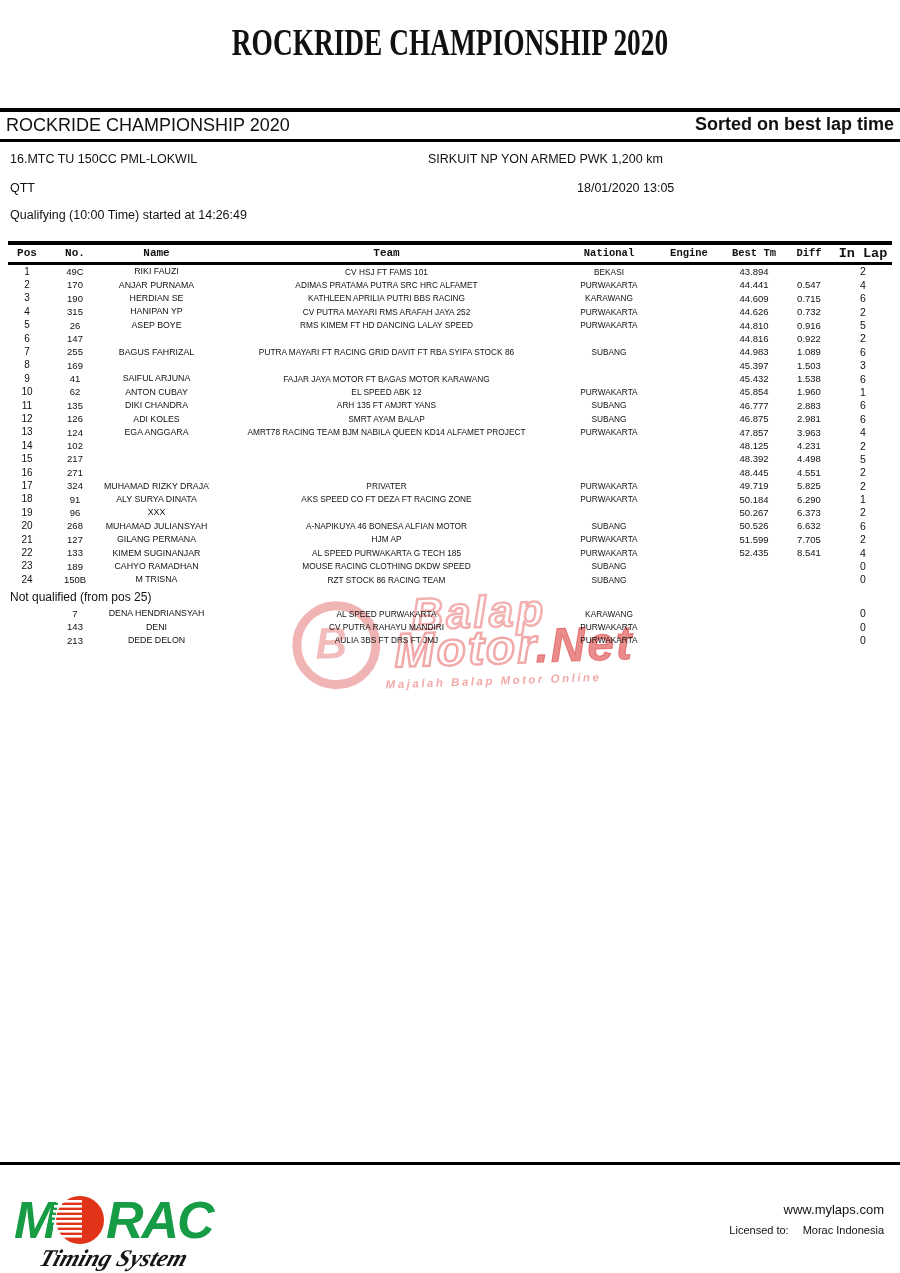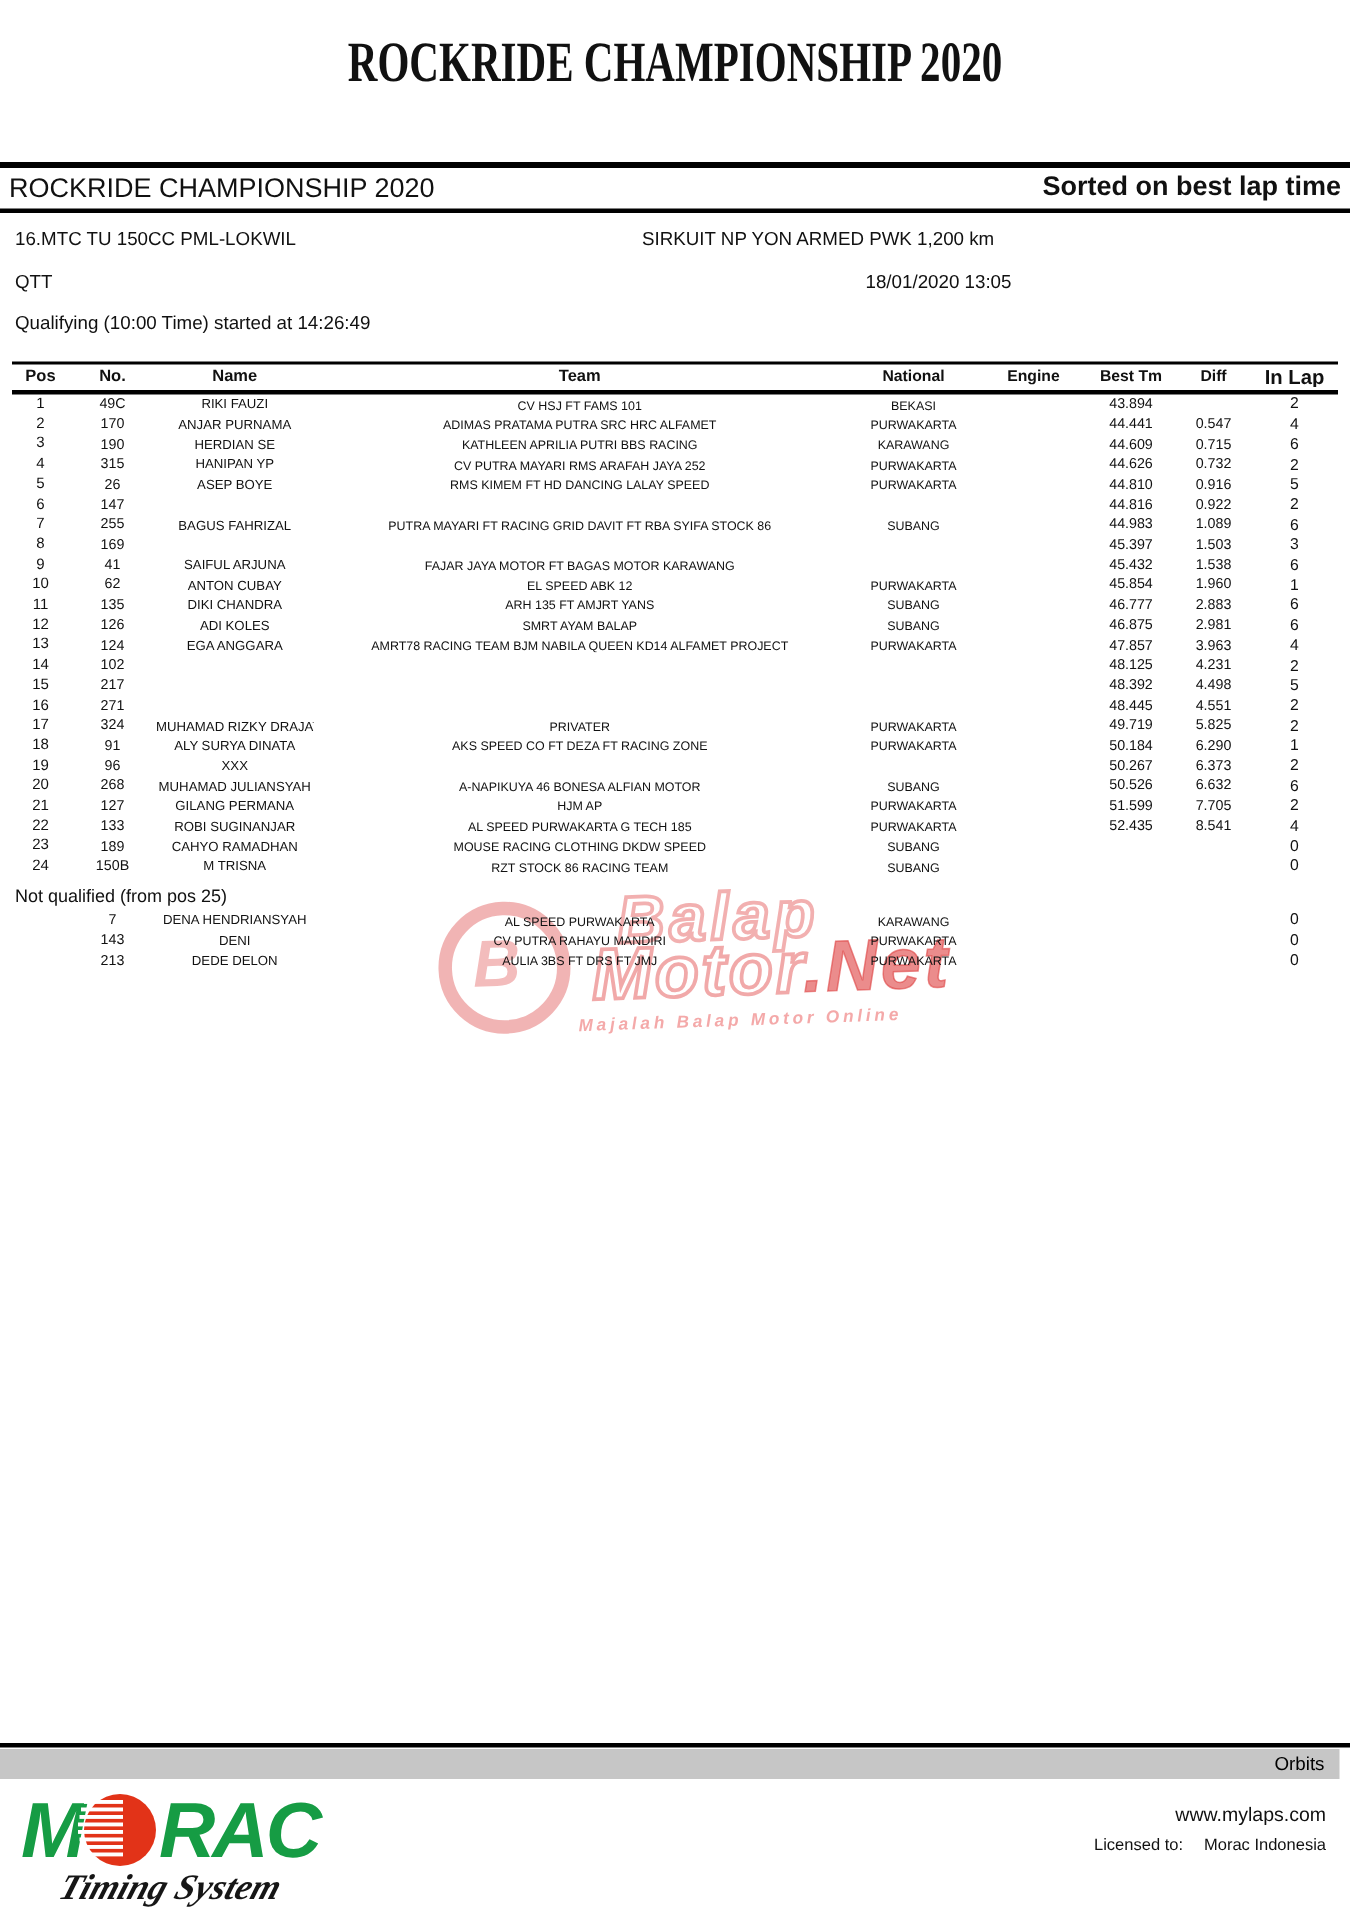--- a/index.html
+++ b/index.html
@@ -23,21 +23,21 @@
   .meta{position:absolute;font-size:12.5px;}
   .m-class{top:152px;left:10px;}
   .m-circuit{top:152px;left:428px;}
   .m-session{top:181px;left:10px;}
   .m-datetime{top:181px;left:577px;}
   .m-start{top:208px;left:10px;}
 
   
   .tablewrap{position:absolute;top:241px;left:8px;width:884px;z-index:2;}
   .trow{display:flex;height:13.4px;align-items:center;}
-  .trow.thead{height:17px;border-top:2px solid #000000;border-bottom:3px solid #000;}
+  .trow.thead{height:17px;border-top:4px solid #000000;border-bottom:3px solid #000;font-family:Liberation Mono, monospace;}
   .cell{text-align:center;overflow:hidden;white-space:nowrap;line-height:1;}
   .c0{width:38px;font-size:10px;}
   .c1{width:58px;font-size:9.5px;}
   .c2{width:105px;font-size:8.8px;text-align:center;}
   .c3{width:355px;font-size:8.3px;}
   .c4{width:90px;font-size:8.3px;}
   .c5{width:70px;font-size:8.3px;}
   .c6{width:60px;font-size:9.5px;}
   .c7{width:50px;font-size:9.5px;}
   .c8{width:58px;font-size:10.5px;}
@@ -341,21 +341,21 @@
         <div class="cell c3">HJM AP</div>
         <div class="cell c4">PURWAKARTA</div>
         <div class="cell c5"></div>
         <div class="cell c6">51.599</div>
         <div class="cell c7">7.705</div>
         <div class="cell c8">2</div>
       </div>
       <div class="trow">
         <div class="cell c0">22</div>
         <div class="cell c1">133</div>
-        <div class="cell c2">ROBI SUGINANJAR</div>
+        <div class="cell c2">KIMEM SUGINANJAR</div>
         <div class="cell c3">AL SPEED PURWAKARTA G TECH 185</div>
         <div class="cell c4">PURWAKARTA</div>
         <div class="cell c5"></div>
         <div class="cell c6">52.435</div>
         <div class="cell c7">8.541</div>
         <div class="cell c8">4</div>
       </div>
       <div class="trow">
         <div class="cell c0">23</div>
         <div class="cell c1">189</div>
@@ -413,23 +413,20 @@
           <div class="cell c4">PURWAKARTA</div>
           <div class="cell c5"></div>
           <div class="cell c6"></div>
           <div class="cell c7"></div>
           <div class="cell c8">0</div>
         </div>
       </div>
   </div>
 
   <div class="f-line"></div>
-  <div class="f-gray">
-    <span class="f-orbits">Orbits</span>
-  </div>
 
   <div class="f-logo">
     <svg width="230" height="84" viewBox="0 0 230 84">
       <g font-family="Liberation Sans, sans-serif" font-weight="bold" font-style="italic">
         <text id="lg-m" x="0" y="46" font-size="52" letter-spacing="-3" fill="#169c44">M</text>
         <circle cx="66" cy="28" r="24" id="lg-disc" fill="#e23318"></circle>
         <g fill="#ffffff">
           <rect x="42" y="8" width="26" height="2.6"></rect>
           <rect x="40" y="13" width="28" height="2.6"></rect>
           <rect x="39" y="18" width="29" height="2.6"></rect>

